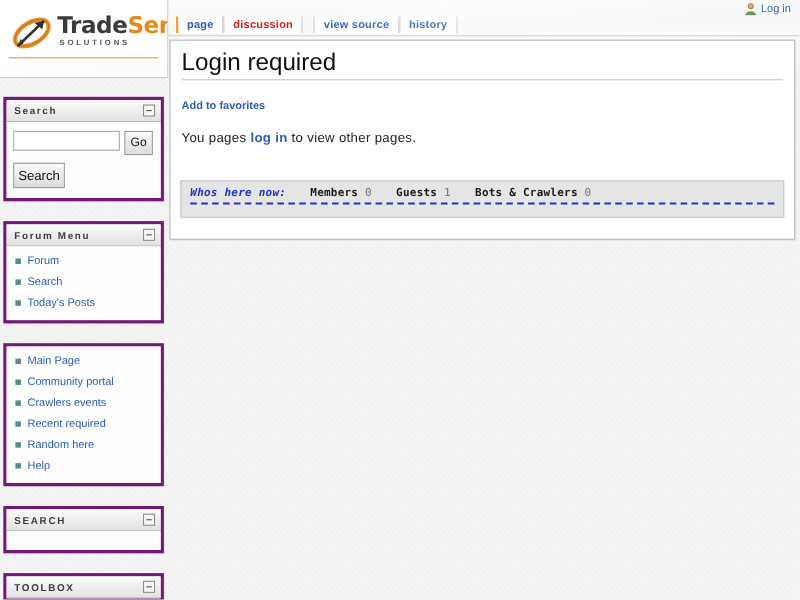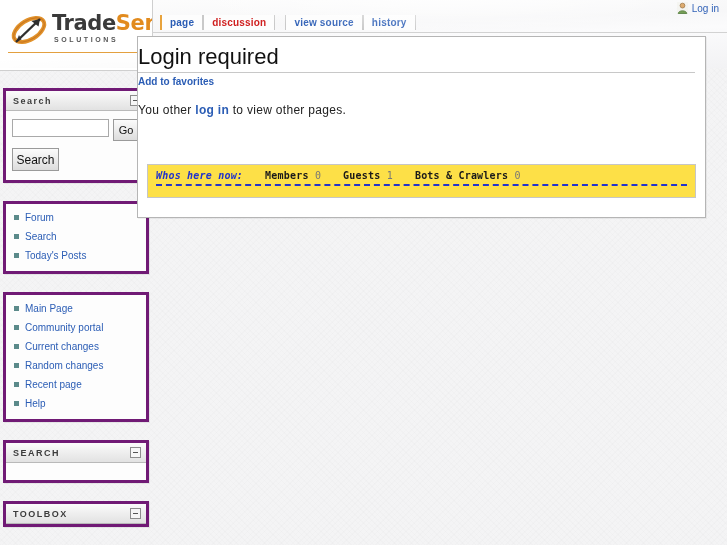--- a/index.html
+++ b/index.html
@@ -266,43 +266,43 @@
     color: #2b5db5;
     text-decoration: none;
     font-family: "Liberation Sans", sans-serif;
     font-size: 10px;
     text-align: right;
   }
 
   
   #content {
     position: absolute;
-    left: 137px; top: 36px;
+    left: 154px; top: 36px;
     width: 569px;
     height: 182px;
     box-sizing: border-box;
     background: #ffffff;
     border: 1px solid #b5b5b5;
     box-shadow: 1px 1px 0 rgba(0,0,0,0.05);
     z-index: 3;
-    padding: 6px 10px 0 0;
+    padding: 6px 10px 0 10px;
   }
   #page-title {
     font-family: "Liberation Sans", sans-serif;
     font-size: 22px;
     font-weight: normal;
     color: #111;
     margin: 2px 0 0 0;
     padding: 0 0 3px 0;
     border-bottom: 1px solid #c8c8c8;
     line-height: 24px;
   }
   #fav-link {
     display: inline-block;
-    margin-top: 3px;
+    margin-top: 18px;
     color: #2b5db5;
     font-size: 10px;
     font-weight: bold;
     text-decoration: none;
     font-family: "Liberation Sans", sans-serif;
   }
   #body-text {
     margin-top: 16px;
     font-family: "Liberation Sans", sans-serif;
     font-size: 12px;
@@ -316,21 +316,21 @@
   }
 
   
   #whos-box {
     position: absolute;
     left: 9px; top: 127px;
     width: 549px;
     height: 34px;
     box-sizing: border-box;
     border: 1px solid #c6c6c6;
-    background: #fde047;
+    background: #e5e5e5;
     padding: 5px 8px 0 8px;
   }
   #whos-line {
     font-family: "DejaVu Sans Mono", monospace;
     font-size: 10px;
     white-space: nowrap;
     letter-spacing: 0.2px;
   }
   .whos-label {
     color: #2233cc;
@@ -409,20 +409,24 @@
     <div class="panel-body">
       <div id="search-row">
         <input id="search-input" type="text" placeholder="" style="">
         <button class="btn" id="go-btn">Go</button>
       </div>
       <button class="btn" id="search-btn">Search</button>
     </div>
   </div>
 
   <div class="panel">
+    <div class="panel-head">
+      <span class="panel-title">Forum Menu</span>
+      <span class="collapse-icon"></span>
+    </div>
     <div class="panel-body">
       <ul class="link-list">
         <li>
           <span class="bullet"></span>
           <a href="#">Forum</a>
         </li>
         <li>
           <span class="bullet"></span>
           <a href="#">Search</a>
         </li>
@@ -440,29 +444,29 @@
         <li>
           <span class="bullet"></span>
           <a href="#">Main Page</a>
         </li>
         <li>
           <span class="bullet"></span>
           <a href="#">Community portal</a>
         </li>
         <li>
           <span class="bullet"></span>
-          <a href="#">Current changes</a>
-        </li>
-        <li>
-          <span class="bullet"></span>
-          <a href="#">Random changes</a>
-        </li>
-        <li>
-          <span class="bullet"></span>
-          <a href="#">Recent page</a>
+          <a href="#">Crawlers events</a>
+        </li>
+        <li>
+          <span class="bullet"></span>
+          <a href="#">Recent required</a>
+        </li>
+        <li>
+          <span class="bullet"></span>
+          <a href="#">Random here</a>
         </li>
         <li>
           <span class="bullet"></span>
           <a href="#">Help</a>
         </li>
       </ul>
     </div>
   </div>
 
   <div class="panel">
@@ -481,21 +485,21 @@
 
   </div>
 
 </div>
 
 <div id="content">
   <h1 id="page-title">Login required</h1>
   <a href="#" id="fav-link">Add to favorites</a>
 
   <div id="body-text">
-    <span>You other </span><a href="#">log in</a><span> to view other pages.</span>
+    <span>You pages </span><a href="#">log in</a><span> to view other pages.</span>
   </div>
 
   <div id="whos-box">
     <div id="whos-line">
       <span class="whos-label">Whos here now:</span><span class="whos-gap"></span><span class="whos-key">Members</span>&nbsp;<span class="whos-val">0</span><span class="whos-gap"></span><span class="whos-key">Guests</span>&nbsp;<span class="whos-val">1</span><span class="whos-gap"></span><span class="whos-key">Bots &amp; Crawlers</span>&nbsp;<span class="whos-val">0</span>
     </div>
     <div id="whos-rule"></div>
   </div>
 </div>
 

